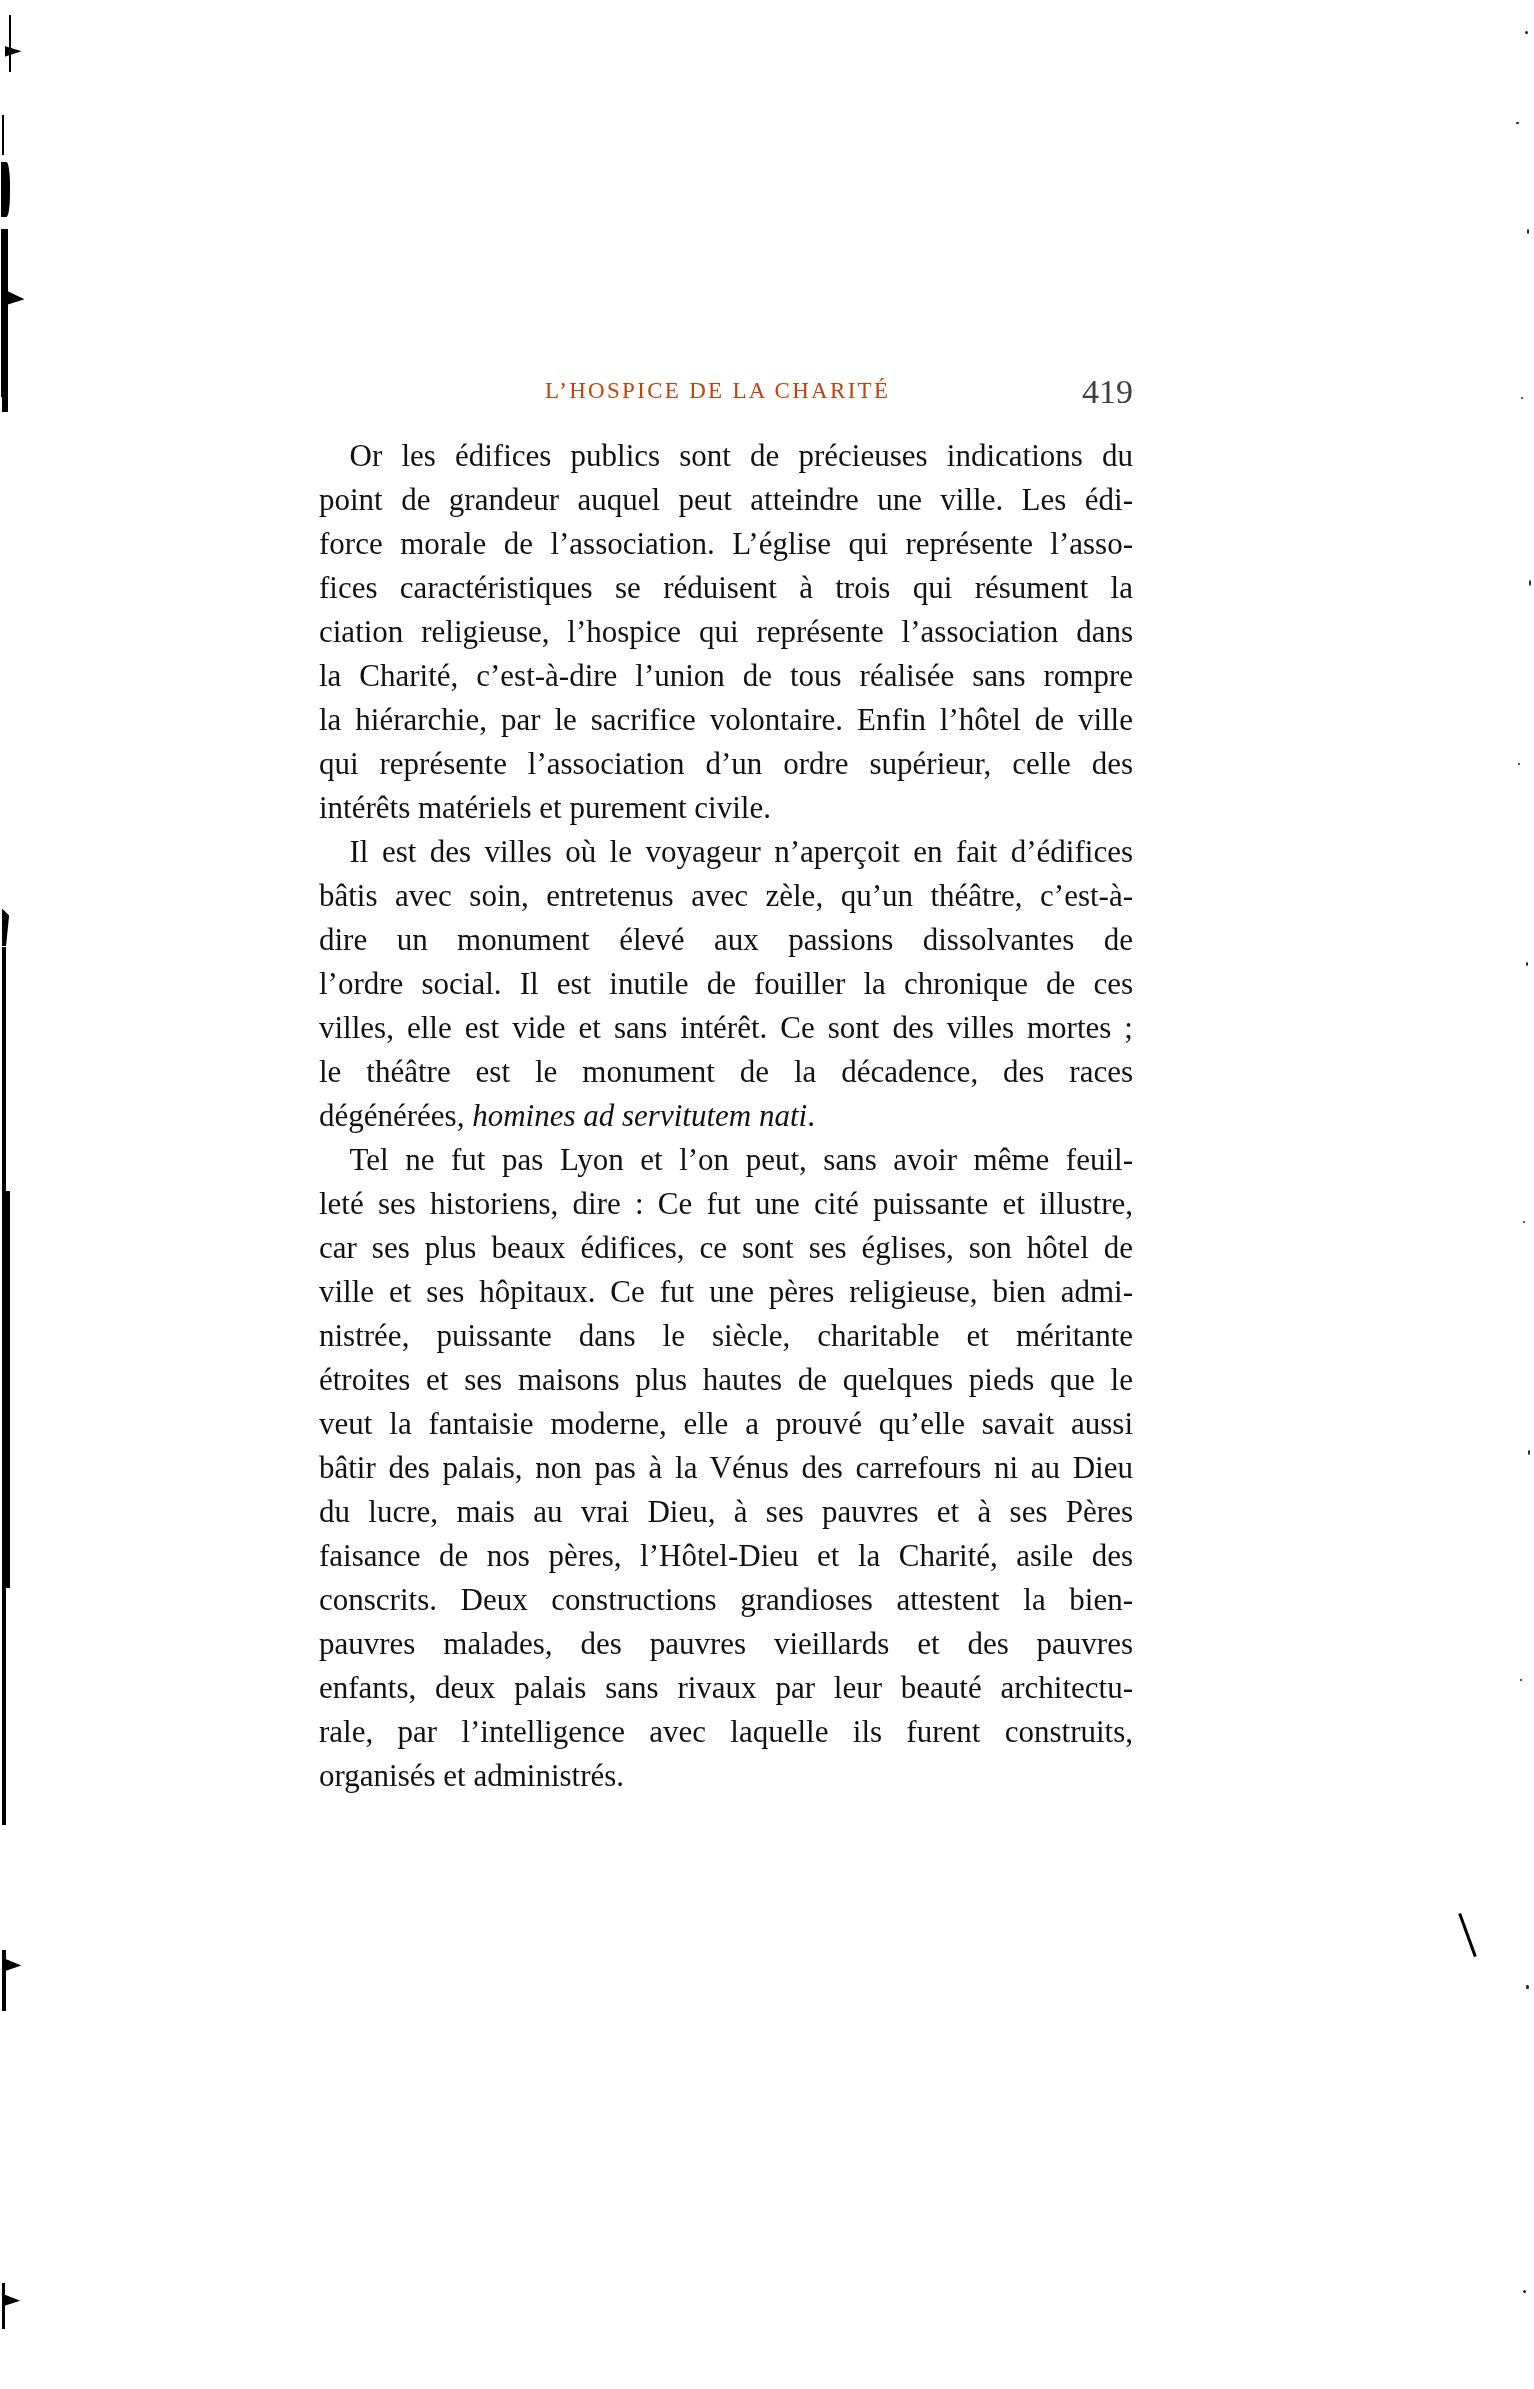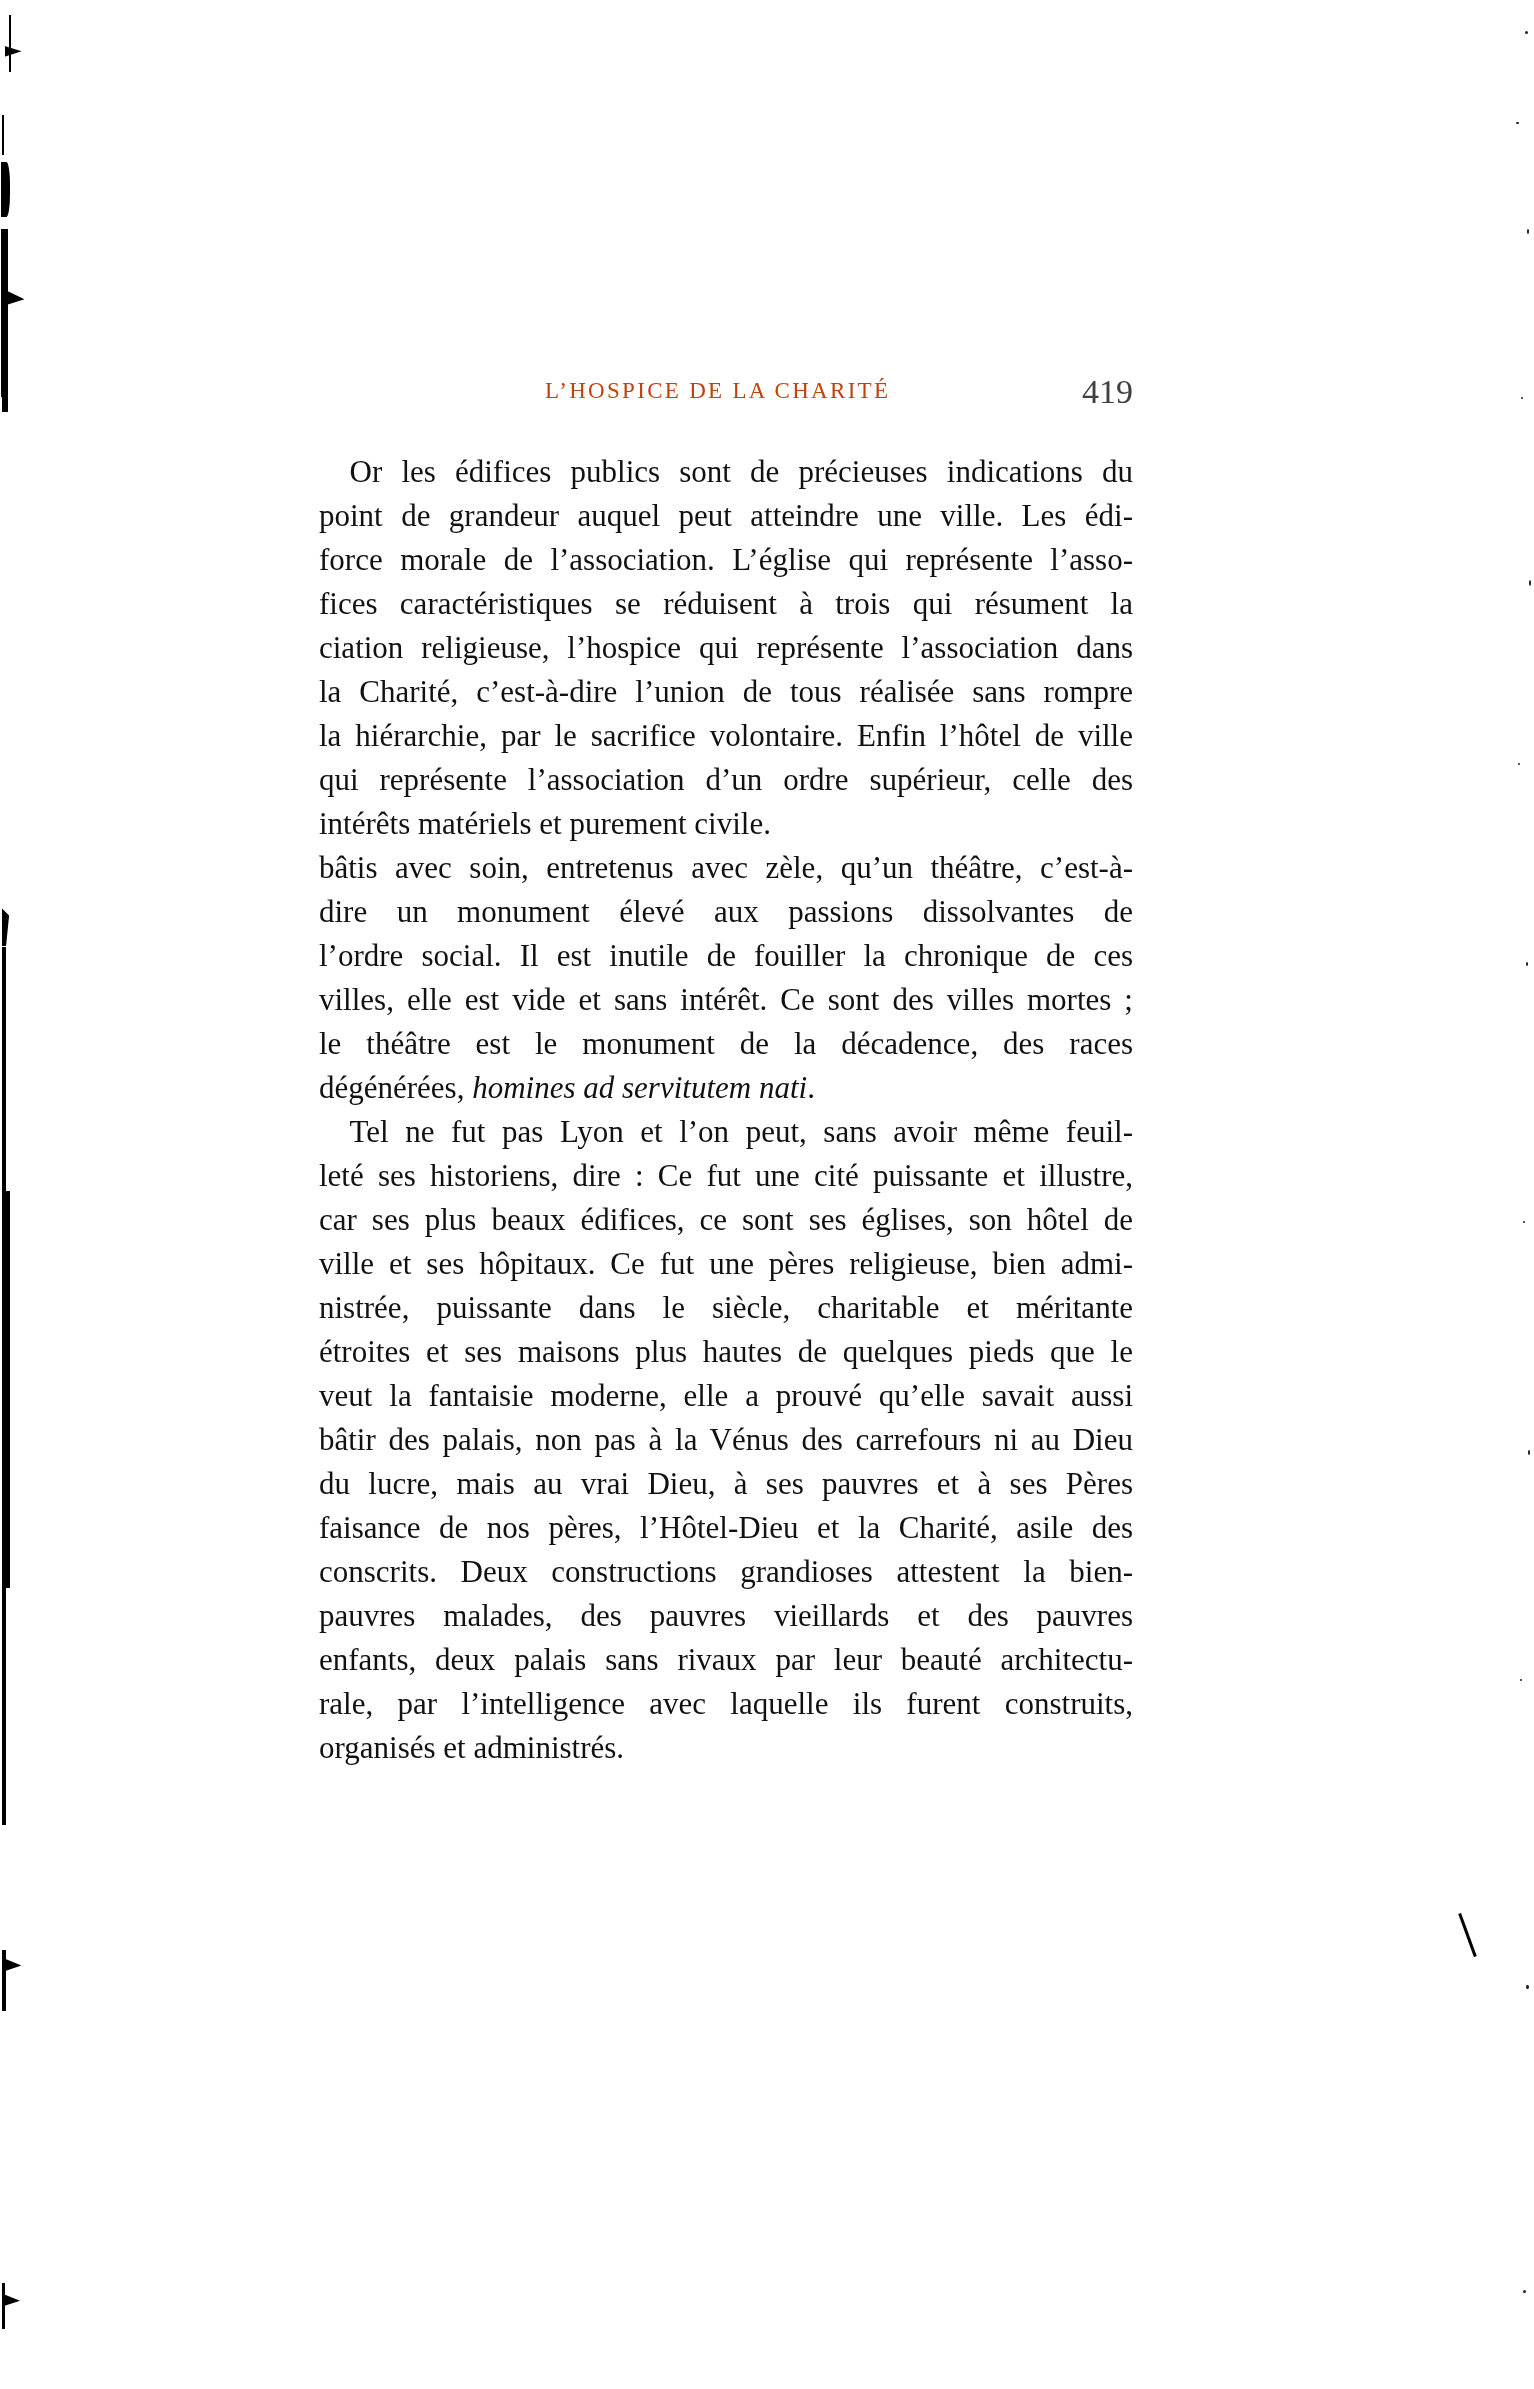--- a/index.html
+++ b/index.html
@@ -1,21 +1,21 @@
 <!DOCTYPE html>
 <html style="font-size:12.2px"><head>
   <meta charset="utf-8">
   <style>
     html, body { margin: 0; padding: 0; background: #ffffff; }
     body { width: 1534px; height: 2389px; position: relative; overflow: hidden; }
     .page { position: absolute; left: 0; top: 0; width: 1534px; height: 2389px; background: #ffffff; }
     .running-head { position: absolute; left: 319px; top: 373px; width: 814px; height: 46px; }
     .rh-title { position: absolute; left: 226px; top: 4.6px; font-family: "Liberation Serif", "DejaVu Serif", serif; font-size: 23px; letter-spacing: 2.3px; color: #c2410c; font-variant: small-caps; }
     .rh-num { position: absolute; right: 0; top: 0; font-family: "Liberation Serif", "DejaVu Serif", serif; font-size: 34px; color: #404040; }
-    .body-text { position: absolute; left: 319px; top: 434px; width: 814px; font-family: "Liberation Serif", "DejaVu Serif", serif; font-size: 31px; line-height: 44px; color: #111111; margin-top: 16px; }
+    .body-text { position: absolute; left: 319px; top: 434px; width: 814px; font-family: "Liberation Serif", "DejaVu Serif", serif; font-size: 31px; line-height: 44px; color: #111111; }
     .line { display: block; white-space: nowrap; text-align: justify; text-align-last: justify; height: 44px; }
     .line.last { text-align-last: left; }
     .line.indent { padding-left: 30.5px; }
     .it { font-style: italic; }
     .edge-left { position: absolute; left: 0; top: 0; width: 30.5px; height: 2389px; }
     .edge-right { position: absolute; right: 0; top: 0; width: 30.5px; height: 2389px; }
     .mark { position: absolute; background: #000; }
     .speck { position: absolute; background: #222; border-radius: 50%; }
   </style>
 </head>
@@ -67,20 +67,21 @@
       <span class="line">point de grandeur auquel peut atteindre une ville. Les édi-</span>
       <span class="line">force morale de l’association. L’église qui représente l’asso-</span>
       <span class="line">fices caractéristiques se réduisent à trois qui résument la</span>
       <span class="line">ciation religieuse, l’hospice qui représente l’association dans</span>
       <span class="line">la Charité, c’est-à-dire l’union de tous réalisée sans rompre</span>
       <span class="line">la hiérarchie, par le sacrifice volontaire. Enfin l’hôtel de ville</span>
       <span class="line">qui représente l’association d’un ordre supérieur, celle des</span>
       <span class="line last">intérêts matériels et purement civile.</span>
     </div>
     <div>
+      <span class="line indent">Il est des villes où le voyageur n’aperçoit en fait d’édifices</span>
       <span class="line">bâtis avec soin, entretenus avec zèle, qu’un théâtre, c’est-à-</span>
       <span class="line">dire un monument élevé aux passions dissolvantes de</span>
       <span class="line">l’ordre social. Il est inutile de fouiller la chronique de ces</span>
       <span class="line">villes, elle est vide et sans intérêt. Ce sont des villes mortes ;</span>
       <span class="line">le théâtre est le monument de la décadence, des races</span>
       <span class="line last"><span>dégénérées, </span><span class="it">homines ad servitutem nati</span><span>.</span></span>
     </div>
     <div>
       <span class="line indent">Tel ne fut pas Lyon et l’on peut, sans avoir même feuil-</span>
       <span class="line">leté ses historiens, dire : Ce fut une cité puissante et illustre,</span>

